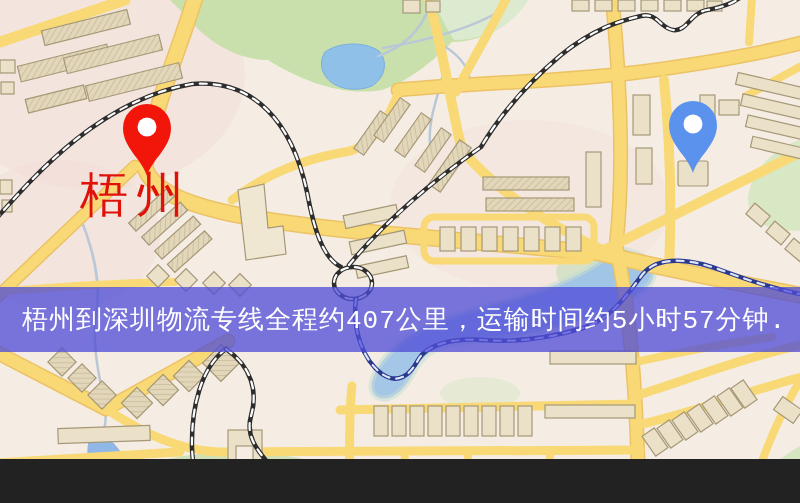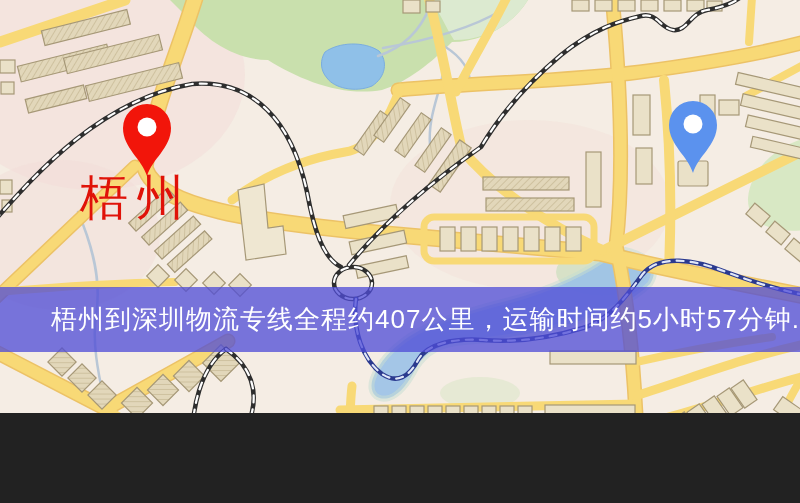--- a/index.html
+++ b/index.html
@@ -1,17 +1,17 @@
 <!DOCTYPE html>
 <html style="--pin-origin: #f2150a; --pin-destination: #5b92ee; --label-origin: #e01208; --label-destination: #2336e0;"><head>
 <meta charset="utf-8">
 <style>
   html,body{margin:0;padding:0;background:#222;}
-  .stage{position:relative;width:800px;height:413px;overflow:hidden;
-         font-family:Liberation Sans, sans-serif;background:#f5ede4;}
+  .stage{position:relative;width:800px;height:459px;overflow:hidden;
+         font-family:Liberation Mono, monospace;background:#f5ede4;}
   .map-bg{position:absolute;left:0;top:0;width:800px;height:503px;display:block;}
   .marker{position:absolute;width:56px;height:76px;}
   .marker svg{display:block;}
   .marker-origin{left:119px;top:102px;}
   .marker-destination{left:665px;top:99px;}
   .pin-body-origin{fill:var(--pin-origin,#f2150a);}
   .pin-body-destination{fill:var(--pin-destination,#5b92ee);}
   .city-label{position:absolute;font-size:48px;line-height:1;font-weight:400;
               letter-spacing:8px;white-space:nowrap;text-shadow:0 0 1px rgba(255,255,255,.3);}
   .city-label-origin{left:80px;top:174px;color:var(--label-origin,#e01208);}
@@ -250,17 +250,17 @@
 
   <div class="marker marker-destination">
     <svg width="56" height="76" viewBox="0 0 56 76">
       <path class="pin-body-destination" d="M28,74 C23,57 4,46 4,26 A24,24 0 1 1 52,26 C52,46 33,57 28,74 Z"></path>
       <circle cx="28" cy="25" r="9.5" fill="#ffffff"></circle>
     </svg>
   </div>
 
   <div class="city-label city-label-origin">梧州</div>
 
-  <div class="banner" style="background: rgba(79, 76, 214, 0.76); justify-content: flex-end;">
+  <div class="banner" style="background: rgba(79, 76, 214, 0.76);">
     <span style="color: rgb(255, 255, 255);">梧州到深圳物流专线全程约407公里，运输时间约5小时57分钟.</span>
   </div>
 
 </div>
 
 </body></html>

